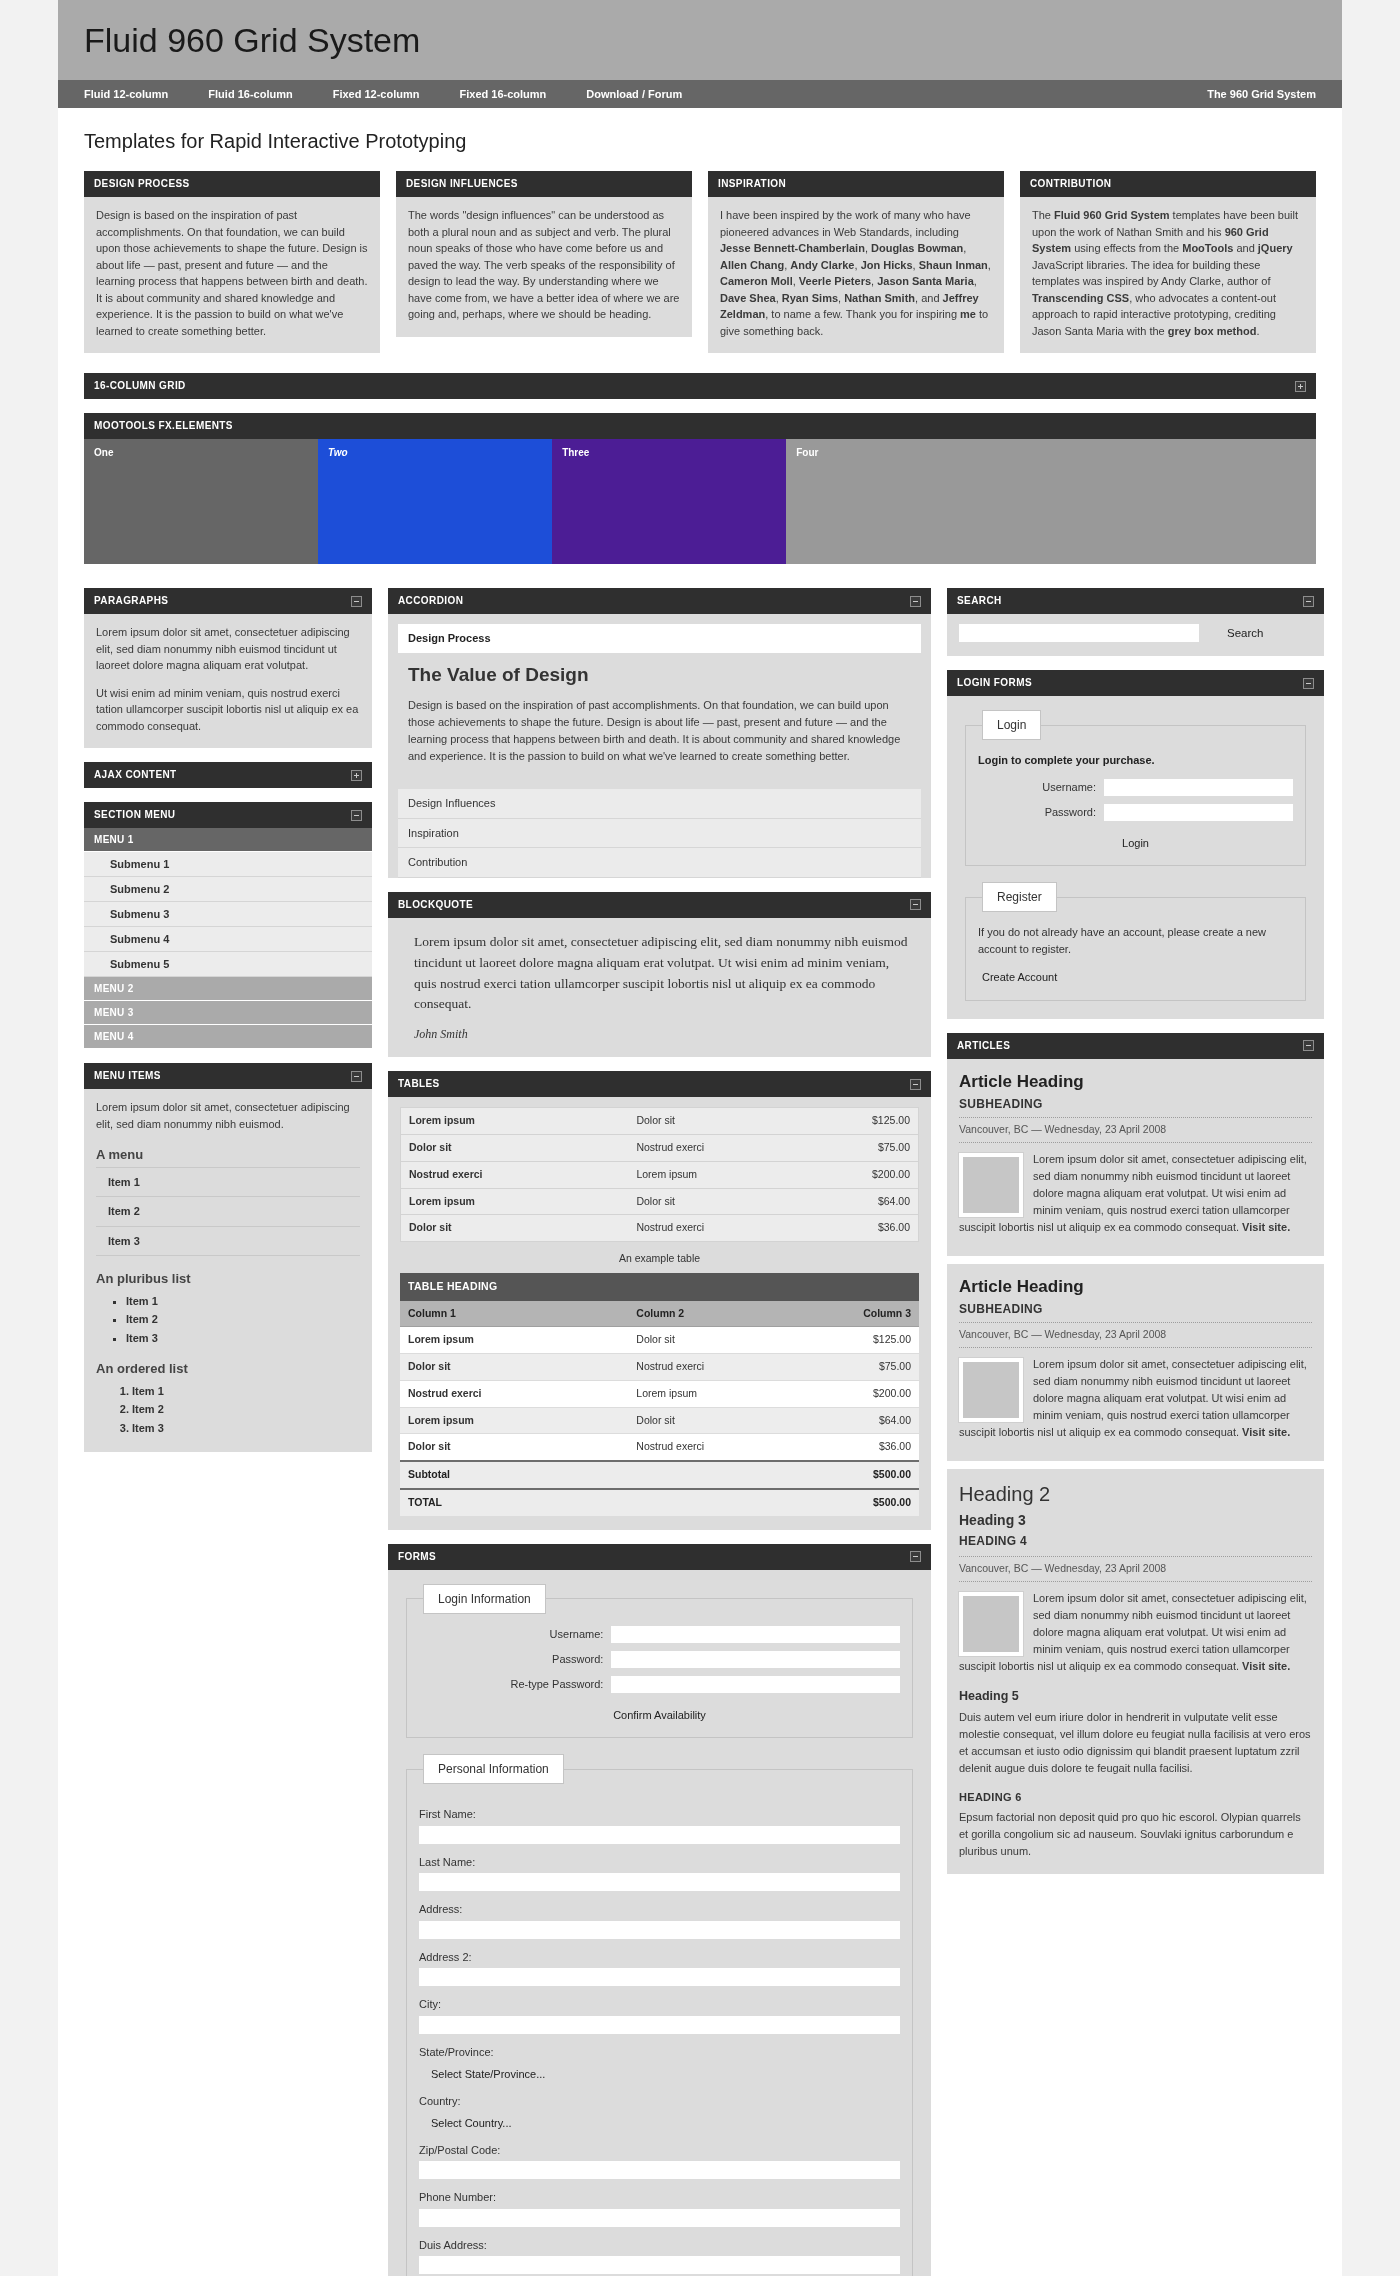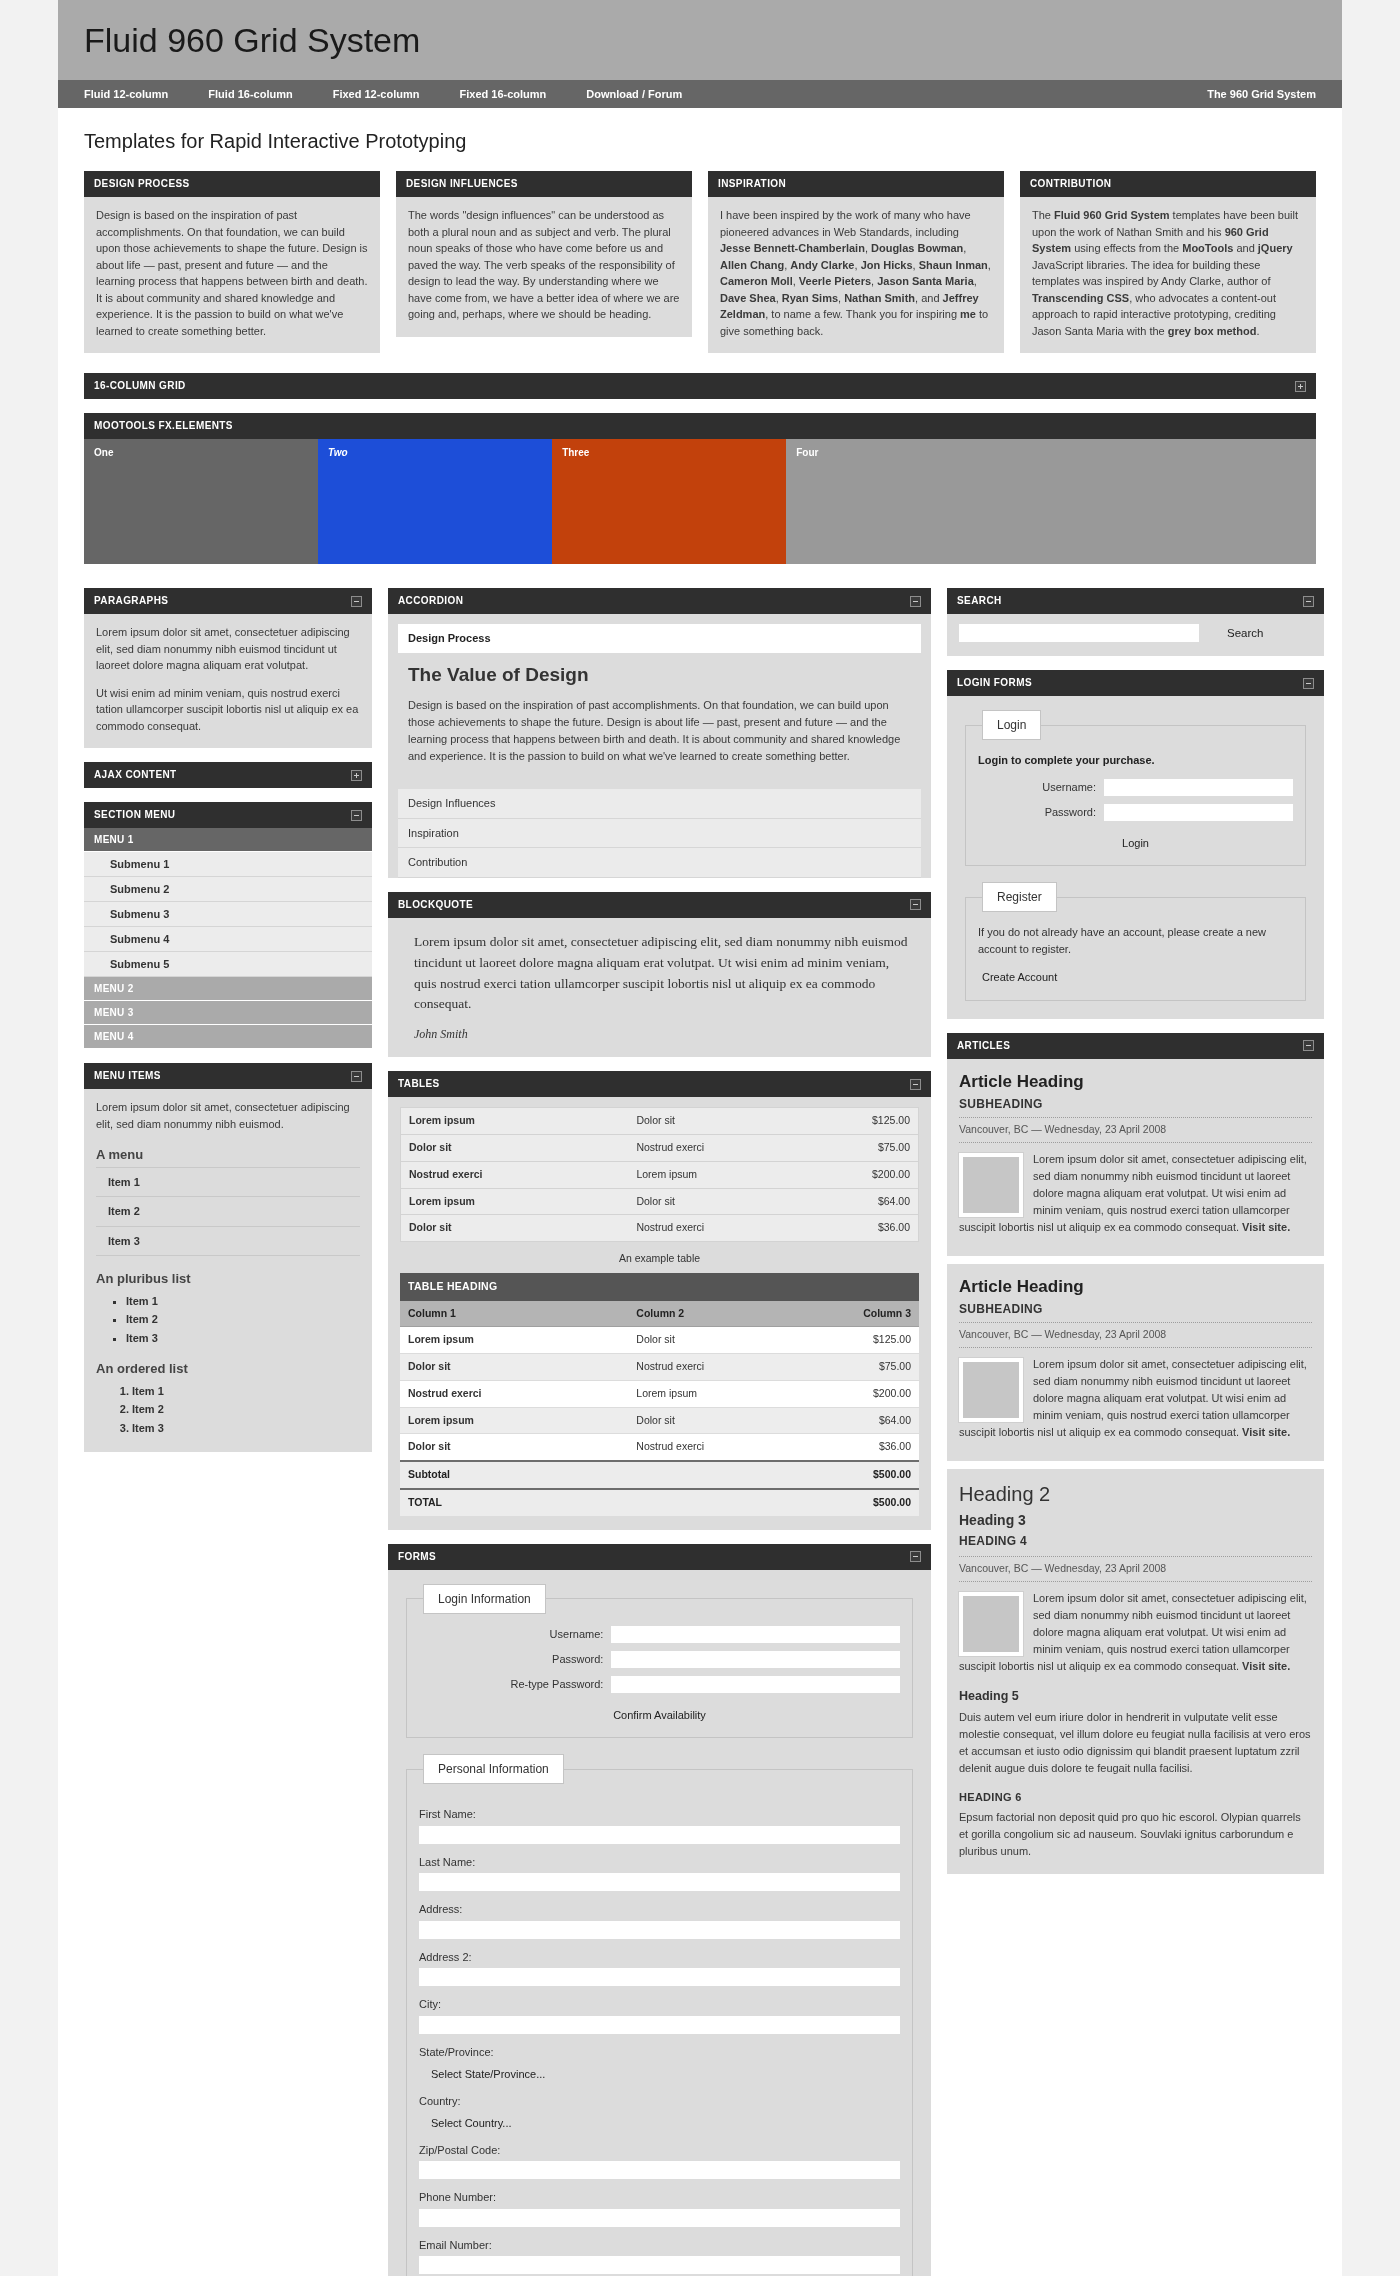--- a/index.html
+++ b/index.html
@@ -116,21 +116,21 @@
   }
   .topcols .gbox { flex: 1 1 0; }
   .topcols .gbox-body { min-height: 140px; }
 
   
   .fullw { padding: 6px 26px 0 26px; }
   .fxbars { display: flex; }
   .fxbar { padding: 8px 10px; color: #fff; font-size: 10px; font-weight: bold; height: 125px; }
   .fxbar.one   { width: 19%;  background: #666666; }
   .fxbar.two   { width: 19%;  background: #1d4ed8; font-style: italic; }
-  .fxbar.three { width: 19%;  background: #c2410c; }
+  .fxbar.three { width: 19%;  background: #4c1d95; }
   .fxbar.four  { width: 43%;  background: #999999; }
 
   
   .cols {
     display: flex;
     gap: 16px;
     padding: 10px 26px 0 26px;
     align-items: flex-start;
   }
   .col-left  { width: 288px; flex: 0 0 288px; }
@@ -610,21 +610,21 @@
 
               <label class="stack-label">Country:</label>
               <div class="select-like">Select Country...</div>
 
               <label class="stack-label">Zip/Postal Code:</label>
               <input class="stack-input" type="text" style="">
 
               <label class="stack-label">Phone Number:</label>
               <input class="stack-input" type="text" style="">
 
-              <label class="stack-label">Email Number:</label>
+              <label class="stack-label">Duis Address:</label>
               <input class="stack-input" type="text" style="">
 
               <div style="padding-top:14px;">
                 
               </div>
             </fieldset>
 
           </div>
         </div>
 

